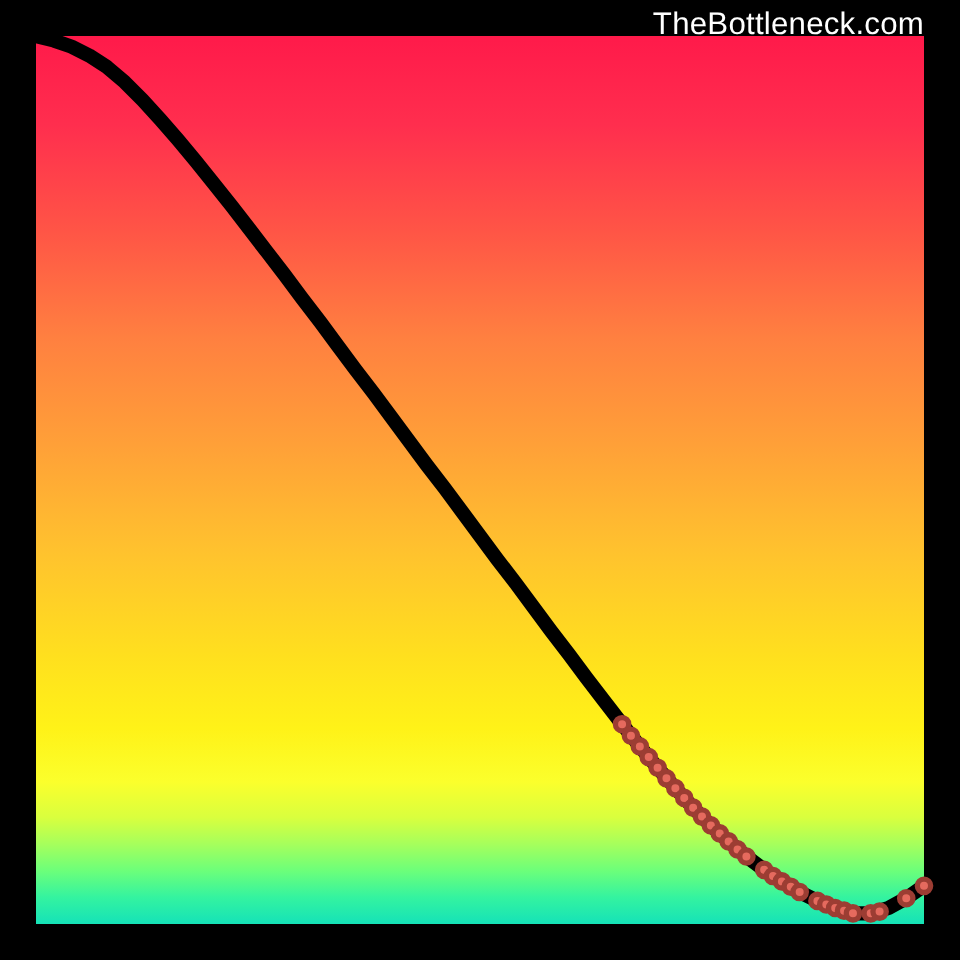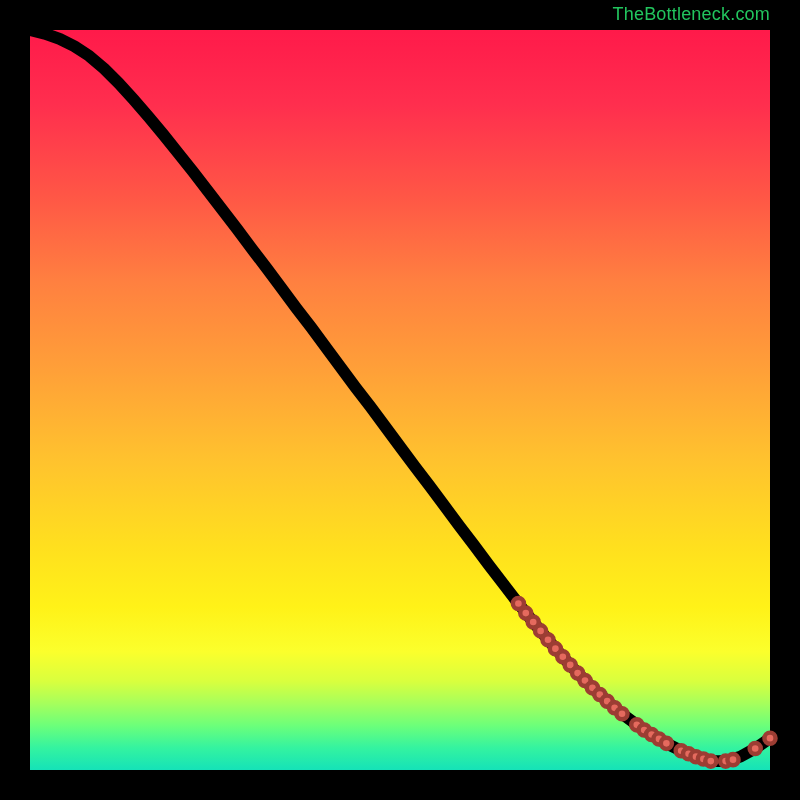--- a/index.html
+++ b/index.html
@@ -52,22 +52,22 @@
     left: 0;
     top: 0;
     width: 100%;
     height: 100%;
     overflow: visible;
   }
   .watermark {
     position: absolute;
     top: 4px;
     right: 30px;
-    color: #22c55e;
-    font-size: 18px;
+    color: #ffffff;
+    font-size: 26px;
     font-weight: 500;
     letter-spacing: 0.2px;
     user-select: none;
   }
   .curve-path {
     fill: none;
     stroke: #000;
     stroke-width: 1.6;
     stroke-linejoin: round;
     stroke-linecap: round;

